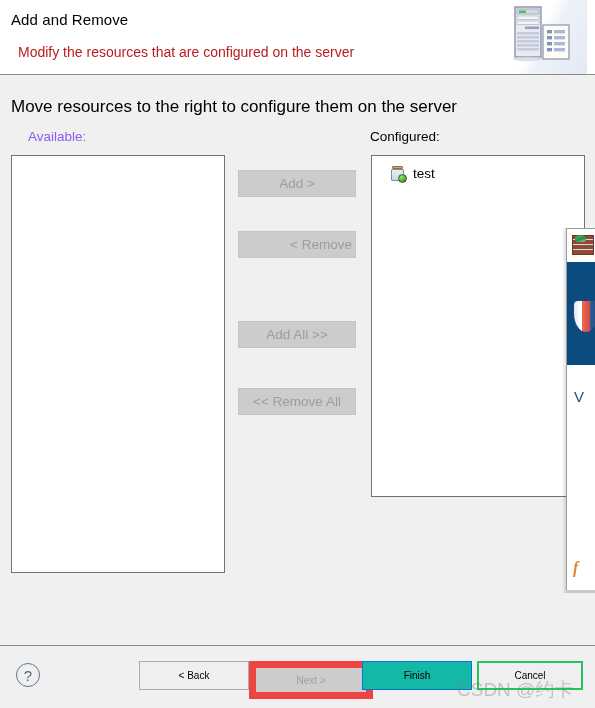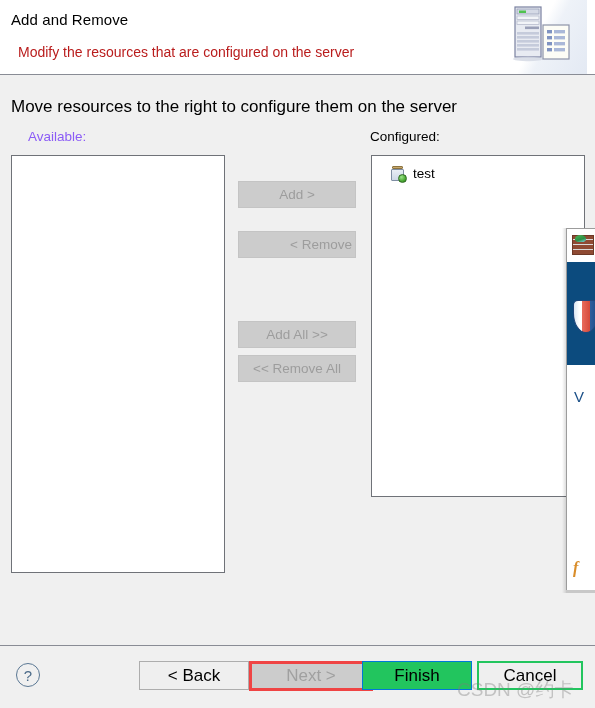--- a/index.html
+++ b/index.html
@@ -182,24 +182,24 @@
     box-sizing: border-box;
     color: #9d9d9d;
     font-size: 13.5px;
     font-family: "Liberation Sans", sans-serif;
     display: flex;
     align-items: center;
     justify-content: center;
     padding: 0;
     cursor: default;
   }
-  .xfer-add       { top: 105px; }
+  .xfer-add       { top: 94px; }
   .xfer-remove    { top: 155px; padding-left: 48px; }
   .xfer-add-all   { top: 245px; }
-  .xfer-remove-all{ top: 279px; }
+  .xfer-remove-all{ top: 312px; }
 
   
   .footer {
     position: absolute;
     left: 0;
     top: 645px;
     width: 595px;
     height: 63px;
     background: #f0f0f0;
     border-top: 1px solid #898c95;
@@ -222,47 +222,47 @@
     justify-content: center;
     padding: 0;
     line-height: 1;
     cursor: default;
   }
 
   .footer-btn {
     position: absolute;
     top: 661px;
     height: 29px;
-    font-size: 17px;
+    font-size: 10px;
     font-family: "Liberation Sans", sans-serif;
     box-sizing: border-box;
     display: flex;
     align-items: center;
     justify-content: center;
     padding: 12px;
     cursor: default;
   }
   .btn-back {
     left: 139px;
     width: 110px;
     background: #efefef;
     border: 1px solid #adadad;
     color: #000000;
   }
   .btn-next {
     left: 249px;
     width: 124px;
     background: #cccccc;
-    border: 3px solid #ef4444;
+    border: 7px solid #ef4444;
     color: #a0a0a0;
   }
   .btn-finish {
     left: 362px;
     width: 110px;
-    background: #22c55e;
+    background: #14b8a6;
     border: 1px solid #0078d7;
     color: #000000;
   }
   .btn-cancel {
     left: 477px;
     width: 106px;
     background: #efefef;
     border: 2px solid #22c55e;
     color: #000000;
   }

